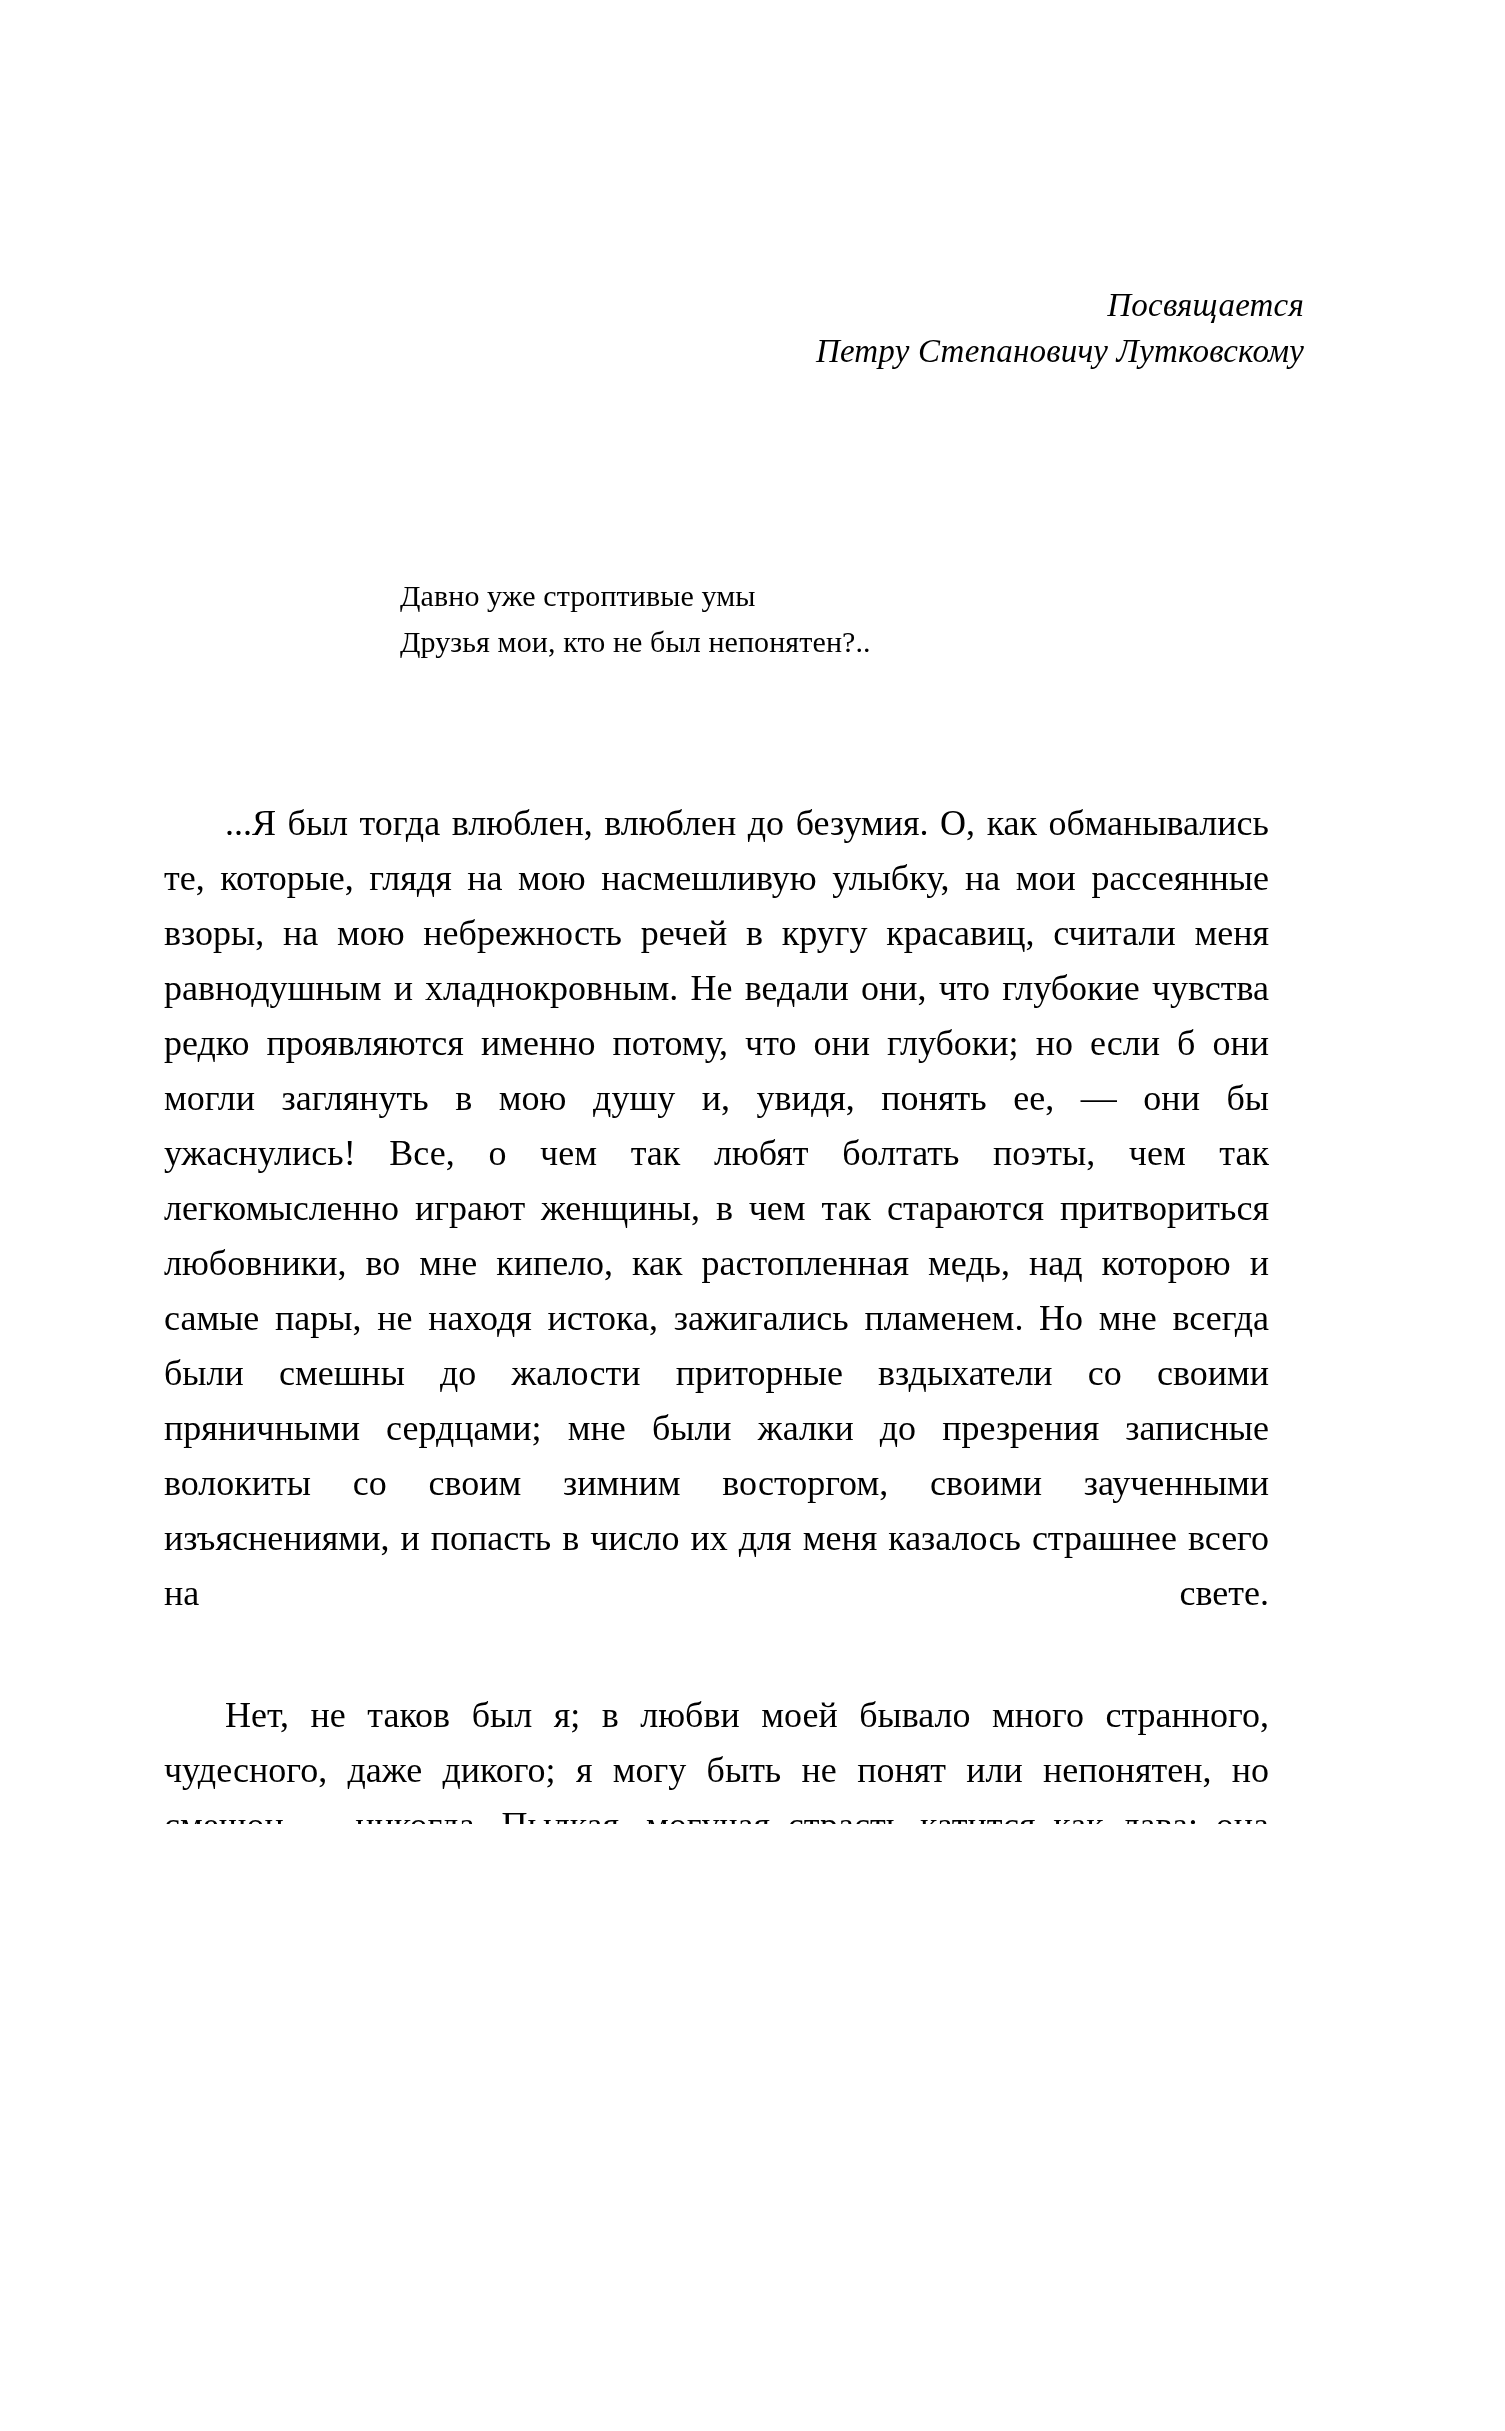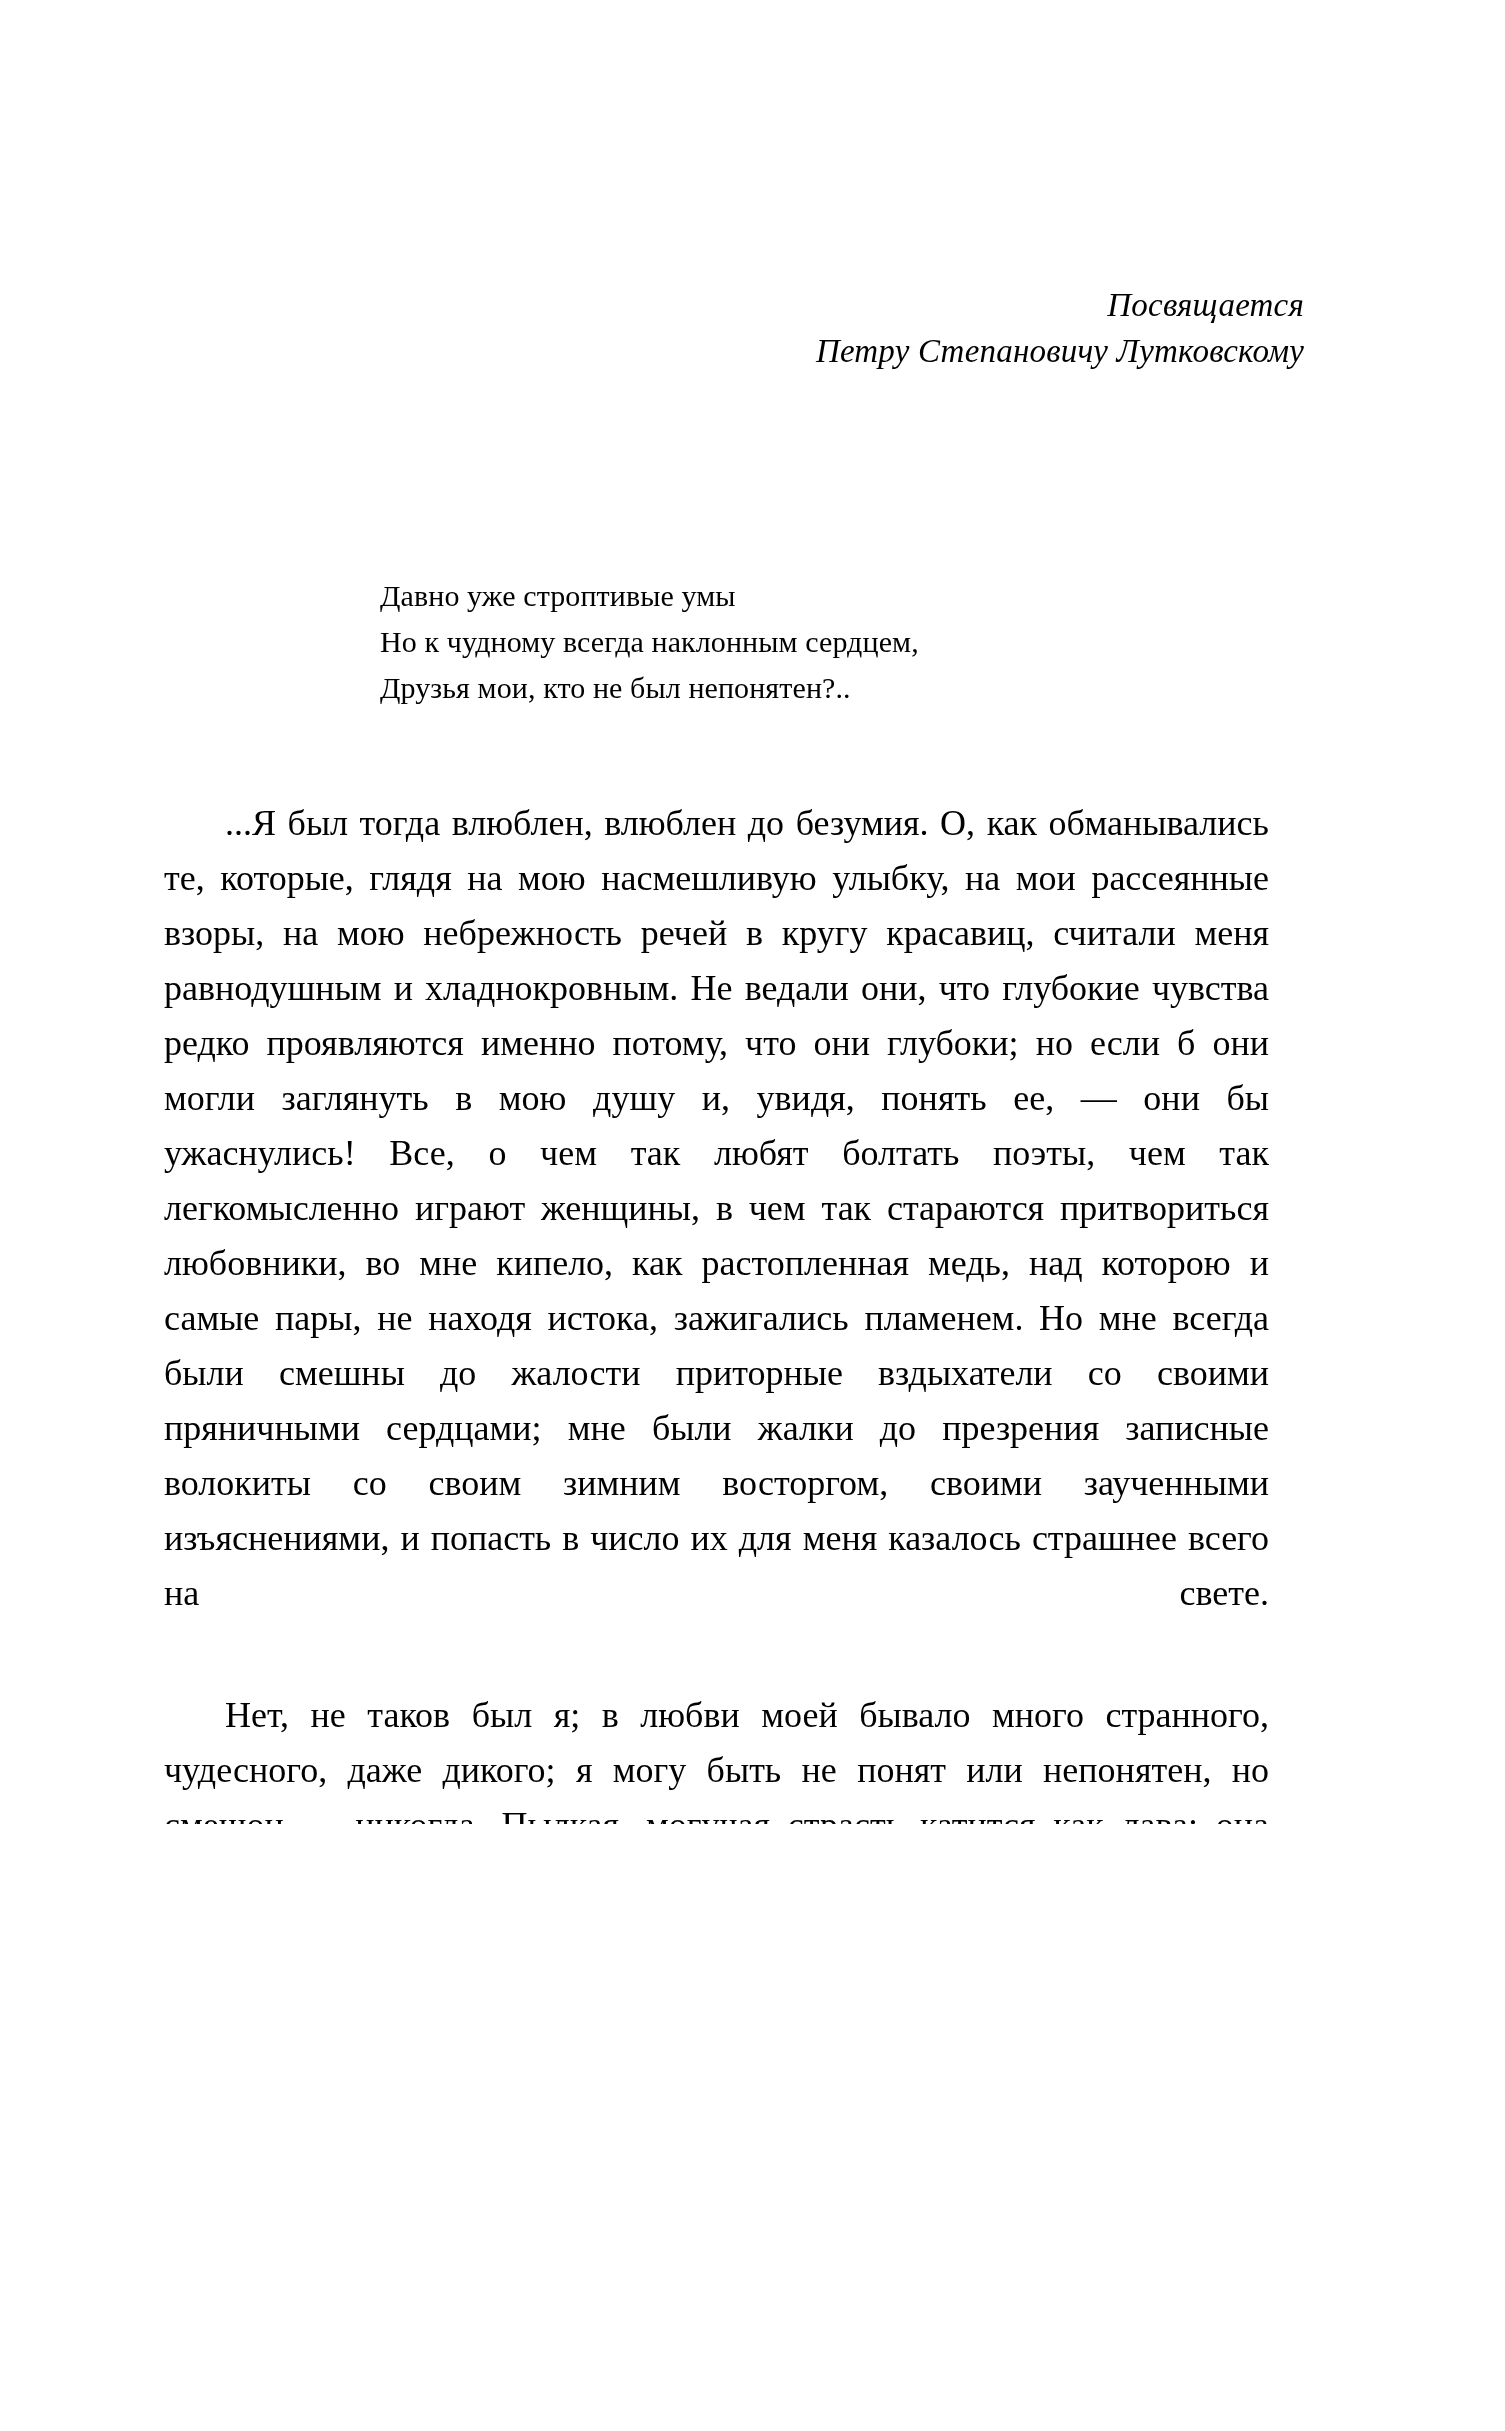--- a/index.html
+++ b/index.html
@@ -46,20 +46,21 @@
     position: absolute;
     left: 380px;
     top: 573px;
     font-size: 30px;
     line-height: 46px;
     letter-spacing: 0.1px;
   }
   .epigraph .verse-line {
     display: block;
     white-space: nowrap;
+    margin-left: 20px;
   }
 
   
   .body-text {
     position: absolute;
     left: 152px;
     top: 784px;
     width: 1129px;
   }
   .body-text p {
@@ -83,21 +84,20 @@
 
 <div class="page">
 
   <div class="dedication">
     <span class="ded-line">Посвящается</span>
     <span class="ded-line">Петру Степановичу Лутковскому</span>
   </div>
 
   <div class="epigraph">
     <span class="verse-line">Давно уже строптивые умы</span>
-    <span class="verse-line">Но к чудному всегда наклонным сердцем,</span>
     <span class="verse-line">Друзья мои, кто не был непонятен?..</span>
   </div>
 
   <div class="body-text">
     <p>...Я был тогда влюблен, влюблен до безумия. О, как обманывались те, которые, глядя на мою насмешливую улыбку, на мои рассеянные взоры, на мою небрежность речей в кругу красавиц, считали меня равнодушным и хладнокровным. Не ведали они, что глубокие чувства редко проявляются именно потому, что они глубоки; но если б они могли заглянуть в мою душу и, увидя, понять ее, — они бы ужаснулись! Все, о чем так любят бол­тать поэты, чем так легкомысленно играют женщины, в чем так стараются притвориться любовники, во мне кипело, как растопленная медь, над которою и самые пары, не находя истока, зажигались пламенем. Но мне всегда были смешны до жалости приторные вздыхате­ли со своими пряничными сердцами; мне были жалки до презрения записные волокиты со своим зимним восторгом, своими заученными изъяснениями, и по­пасть в число их для меня казалось страшнее всего на свете.</p>
     <p>Нет, не таков был я; в любви моей бывало много странного, чудесного, даже дикого; я могу быть не понят или непонятен, но смешон — никогда. Пылкая, могучая страсть катится как лава; она увлекает и жжет все встречное; разрушаясь сама, разрушает в пепел пре­поны и хоть на миг, но превращает в кипучий котел даже холодное море.</p>
   </div>
 
 </div>
 

